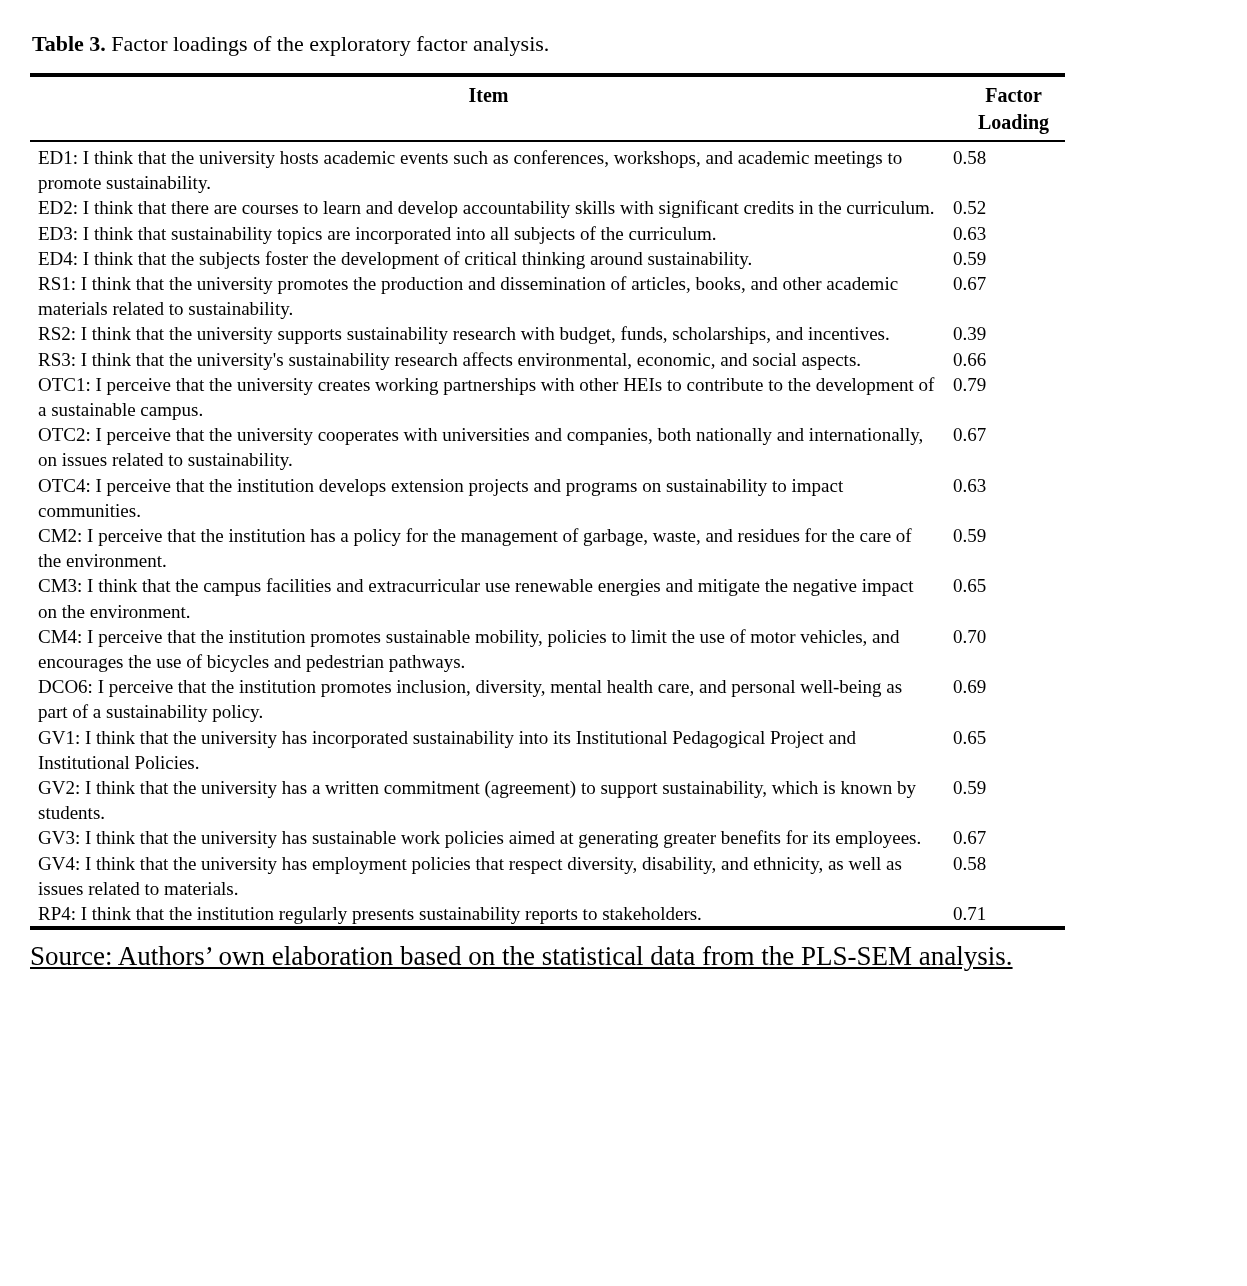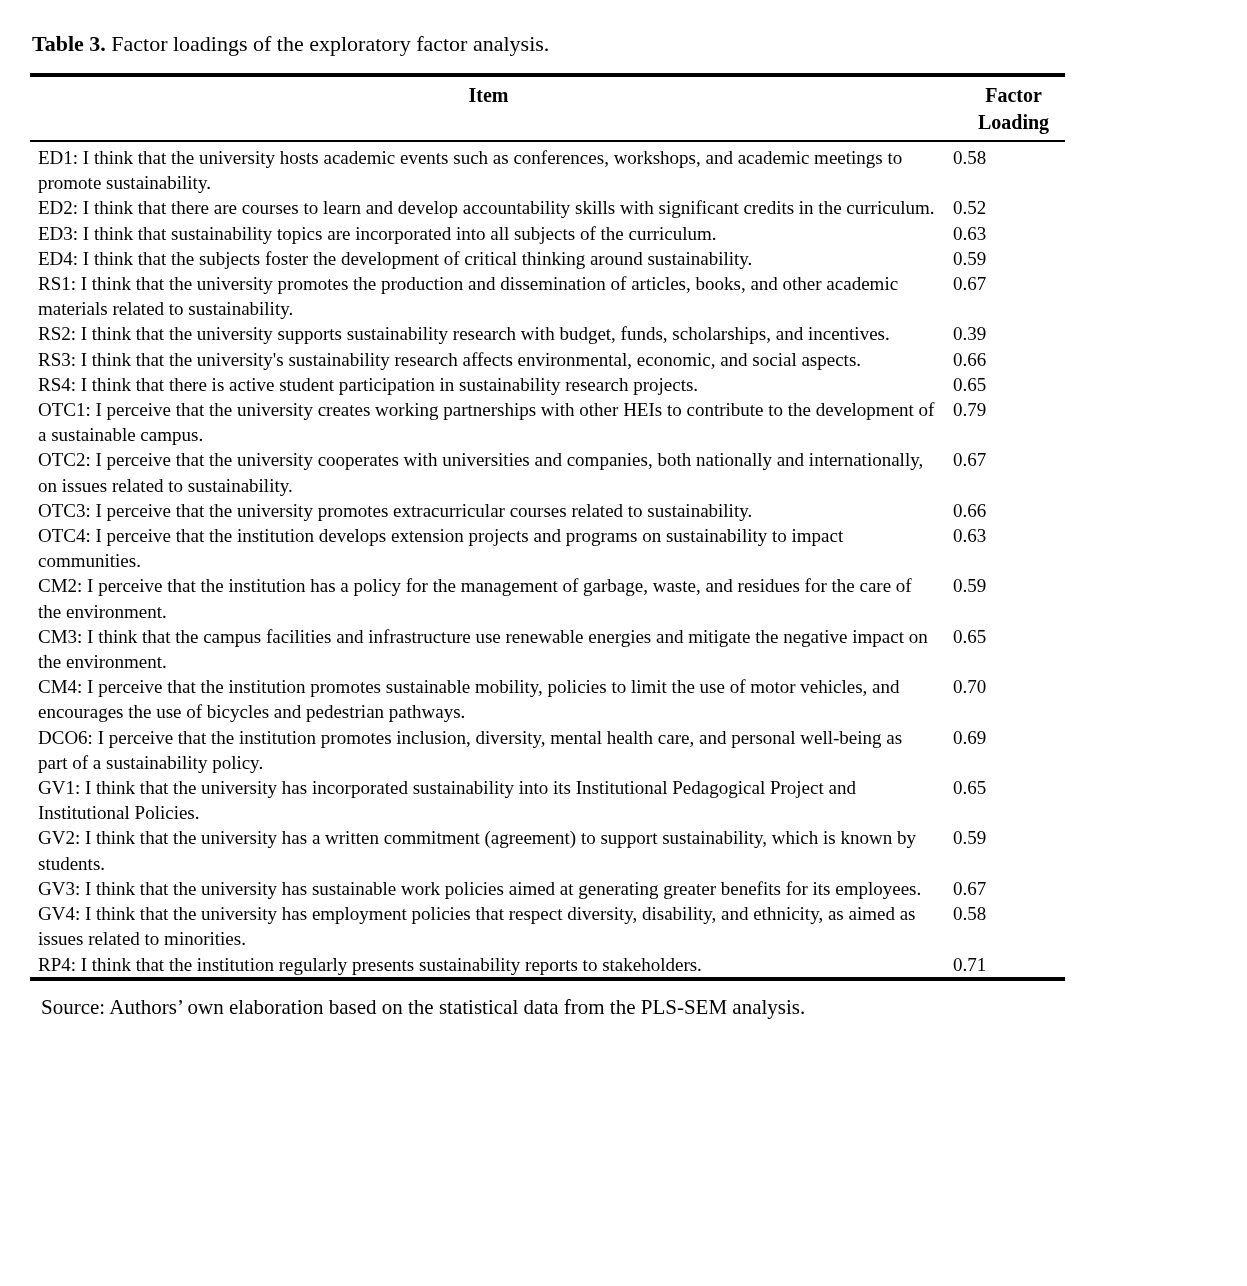--- a/index.html
+++ b/index.html
@@ -45,23 +45,24 @@
     border-bottom: 2.5px solid #000;
   }
   tbody td {
     vertical-align: top;
     font-size: 19px;
     line-height: 25.2px;
     padding: 0 10px 0 8px;
   }
   tbody tr:first-child td { padding-top: 3px; }
   .source {
-    font-size: 21px;
+    font-size: 27px;
     line-height: 26px;
-    margin: 13px 0 0 11px;
+    margin: 13px 0 0 0;
+    text-decoration: underline;
   }
 </style>
 </head>
 <body>
 
 <div class="page">
 
   <div class="caption">
     <span class="cap-label">Table 3.</span>
     <span>Factor loadings of the exploratory factor analysis.</span>
@@ -110,51 +111,41 @@
           <td>RS2: I think that the university supports sustainability research with budget, funds, scholarships, and incentives.</td>
           <td>0.39</td>
           <td></td>
         </tr>
         <tr>
           <td>RS3: I think that the university's sustainability research affects environmental, economic, and social aspects.</td>
           <td>0.66</td>
           <td></td>
         </tr>
         <tr>
-          <td>RS4: I think that there is active student participation in sustainability research projects.</td>
-          <td>0.65</td>
-          <td></td>
-        </tr>
-        <tr>
           <td>OTC1: I perceive that the university creates working partnerships with other HEIs to contribute to the development of a sustainable campus.</td>
           <td>0.79</td>
           <td>0.97</td>
         </tr>
         <tr>
           <td>OTC2: I perceive that the university cooperates with universities and companies, both nationally and internationally, on issues related to sustainability.</td>
           <td>0.67</td>
-          <td></td>
-        </tr>
-        <tr>
-          <td>OTC3: I perceive that the university promotes extracurricular courses related to sustainability.</td>
-          <td>0.66</td>
           <td></td>
         </tr>
         <tr>
           <td>OTC4: I perceive that the institution develops extension projects and programs on sustainability to impact communities.</td>
           <td>0.63</td>
           <td></td>
         </tr>
         <tr>
           <td>CM2: I perceive that the institution has a policy for the management of garbage, waste, and residues for the care of the environment.</td>
           <td>0.59</td>
           <td>0.94</td>
         </tr>
         <tr>
-          <td>CM3: I think that the campus facilities and infrastructure use renewable energies and mitigate the negative impact on the environment.</td>
+          <td>CM3: I think that the campus facilities and extracurricular use renewable energies and mitigate the negative impact on the environment.</td>
           <td>0.65</td>
           <td></td>
         </tr>
         <tr>
           <td>CM4: I perceive that the institution promotes sustainable mobility, policies to limit the use of motor vehicles, and encourages the use of bicycles and pedestrian pathways.</td>
           <td>0.70</td>
           <td></td>
         </tr>
         <tr>
           <td>DCO6: I perceive that the institution promotes inclusion, diversity, mental health care, and personal well-being as part of a sustainability policy.</td>
@@ -170,21 +161,21 @@
           <td>GV2: I think that the university has a written commitment (agreement) to support sustainability, which is known by students.</td>
           <td>0.59</td>
           <td></td>
         </tr>
         <tr>
           <td>GV3: I think that the university has sustainable work policies aimed at generating greater benefits for its employees.</td>
           <td>0.67</td>
           <td></td>
         </tr>
         <tr>
-          <td>GV4: I think that the university has employment policies that respect diversity, disability, and ethnicity, as aimed as issues related to minorities.</td>
+          <td>GV4: I think that the university has employment policies that respect diversity, disability, and ethnicity, as well as issues related to materials.</td>
           <td>0.58</td>
           <td></td>
         </tr>
         <tr>
           <td>RP4: I think that the institution regularly presents sustainability reports to stakeholders.</td>
           <td>0.71</td>
           <td></td>
         </tr>
       </tbody>
   </table>

